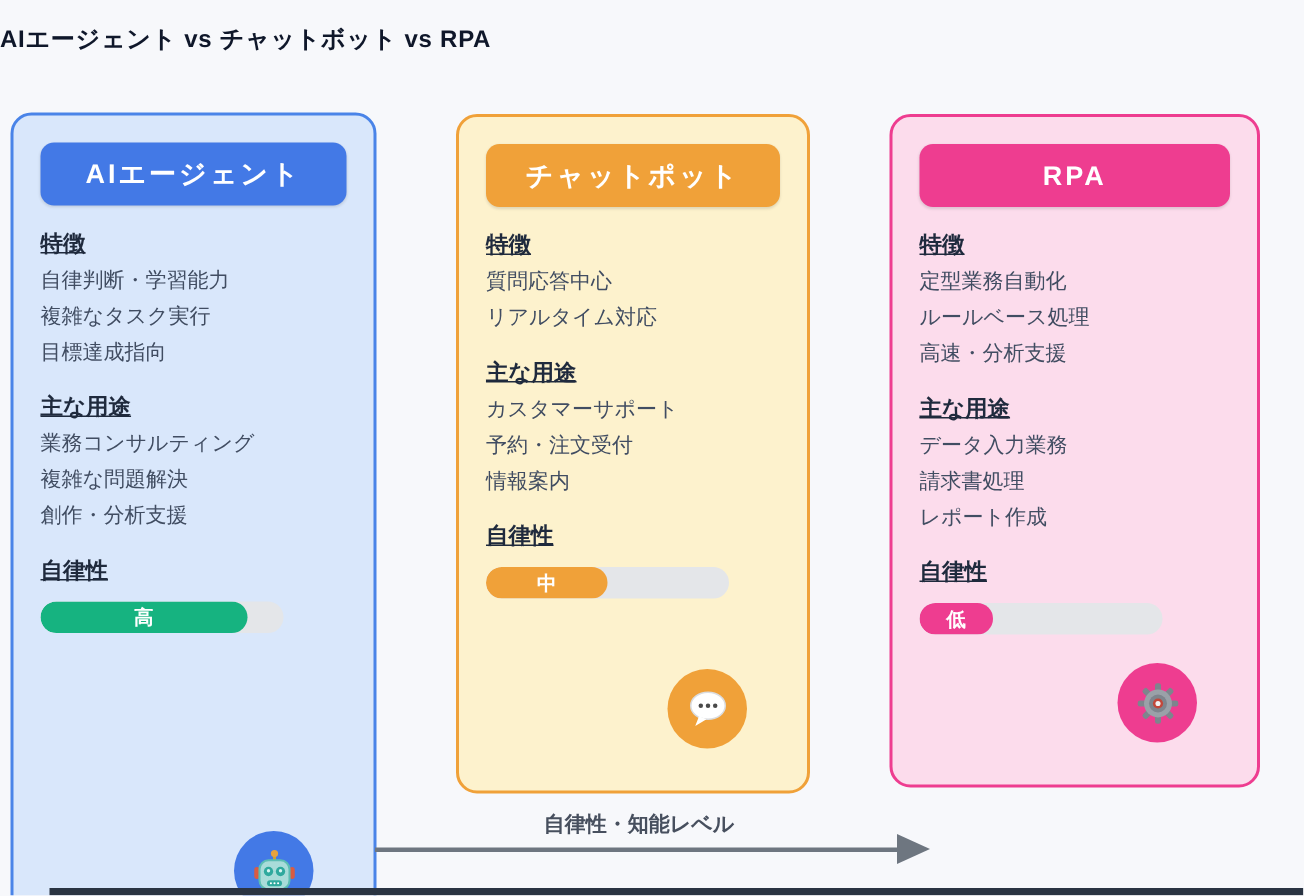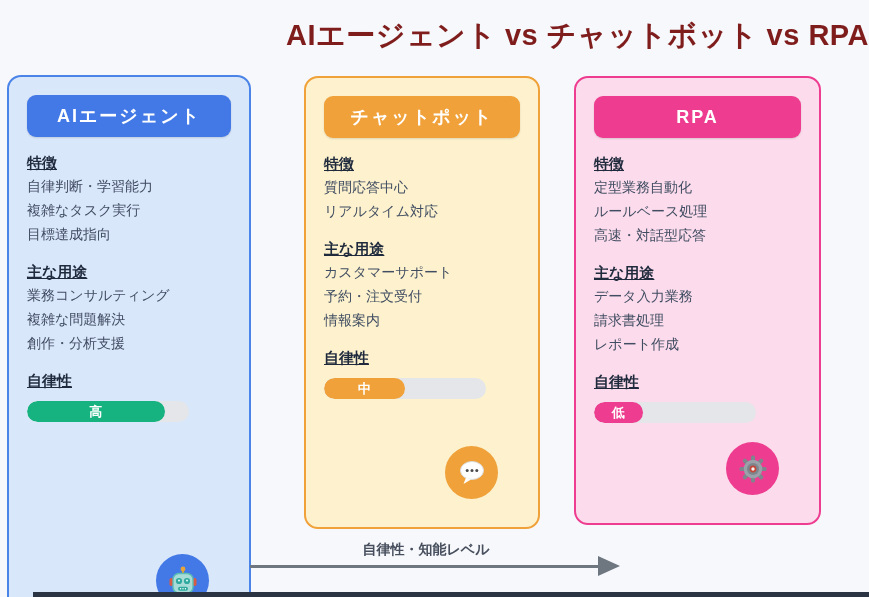--- a/index.html
+++ b/index.html
@@ -2,21 +2,21 @@
 <html><head>
 <meta charset="utf-8">
 <style>
   * { margin:0; padding:0; box-sizing:border-box; }
   html,body { width:869px; height:597px; }
   body { font-family:"Liberation Sans","DejaVu Sans",sans-serif; background:#f7f8fb; }
   .stage { position:relative; width:869px; height:597px; overflow:hidden; background:#f7f8fb; }
 
   .page-title {
     position:absolute; top:16px; left:0; right:0;
-    text-align:right; font-size:29px; font-weight:bold; color:#7f1d1d;
+    text-align:left; font-size:16px; font-weight:bold; color:#0f172a;
     letter-spacing:0.5px;
   }
 
   .card {
     position:absolute;
     background:var(--bg); border:2px solid var(--border);
     border-radius:14px; padding:0 18px;
   }
   .card-header {
     margin-top:18px; height:42px; border-radius:9px;
@@ -127,26 +127,26 @@
       <svg width="32" height="32" viewBox="0 0 32 32" aria-hidden="true">
         <ellipse cx="16" cy="13.5" rx="11.5" ry="9" fill="#ffffff" stroke="#dadcdf" stroke-width="1"></ellipse>
         <path d="M10 20.5 L7.5 27 L15 22.5 Z" fill="#ffffff"></path>
         <circle cx="11.2" cy="13.5" r="1.5" fill="#4a4a4a"></circle>
         <circle cx="16" cy="13.5" r="1.5" fill="#4a4a4a"></circle>
         <circle cx="20.8" cy="13.5" r="1.5" fill="#4a4a4a"></circle>
       </svg>
     </div>
   </section>
 
-  <section class="card" style="left: 574px; top: 76px; width: 247px; height: 449px; --accent: #ee3d90; --bg: #fcdcec; --border: #ee3d90; --fill: #ee3d90; --track: #e4e6e9;">
+  <section class="card" style="left: 593px; top: 76px; width: 247px; height: 449px; --accent: #ee3d90; --bg: #fcdcec; --border: #ee3d90; --fill: #ee3d90; --track: #e4e6e9;">
     <div class="card-header">RPA</div>
     <div class="section-title">特徴</div>
     <div class="item">定型業務自動化</div>
     <div class="item">ルールベース処理</div>
-    <div class="item">高速・対話型応答</div>
+    <div class="item">高速・分析支援</div>
     <div class="section-title">主な用途</div>
     <div class="item">データ入力業務</div>
     <div class="item">請求書処理</div>
     <div class="item">レポート作成</div>
     <div class="section-title">自律性</div>
     <div class="bar-track">
       <div class="bar-fill" style="width: 30%;">
         <span class="bar-badge">低</span>
       </div>
     </div>

